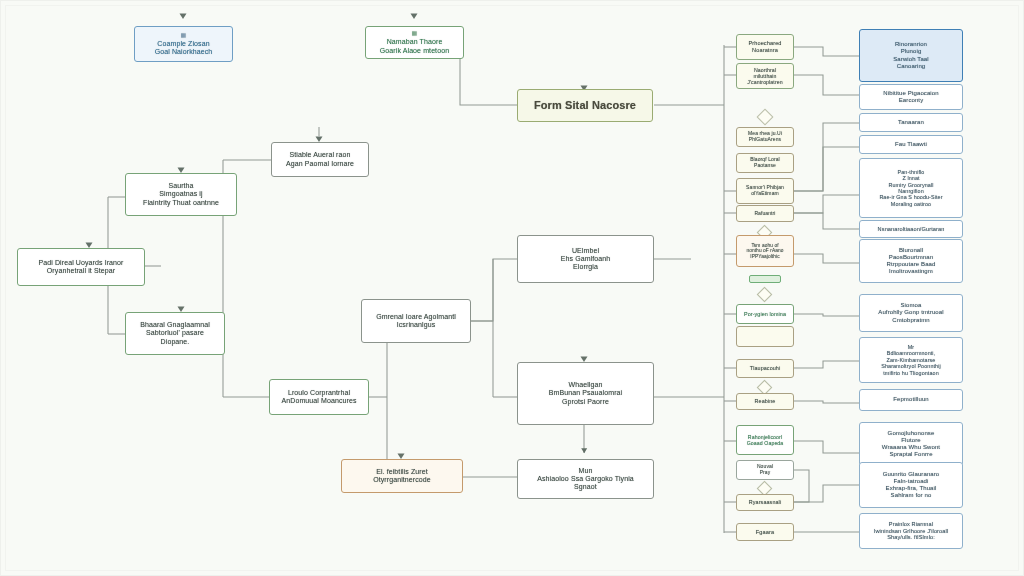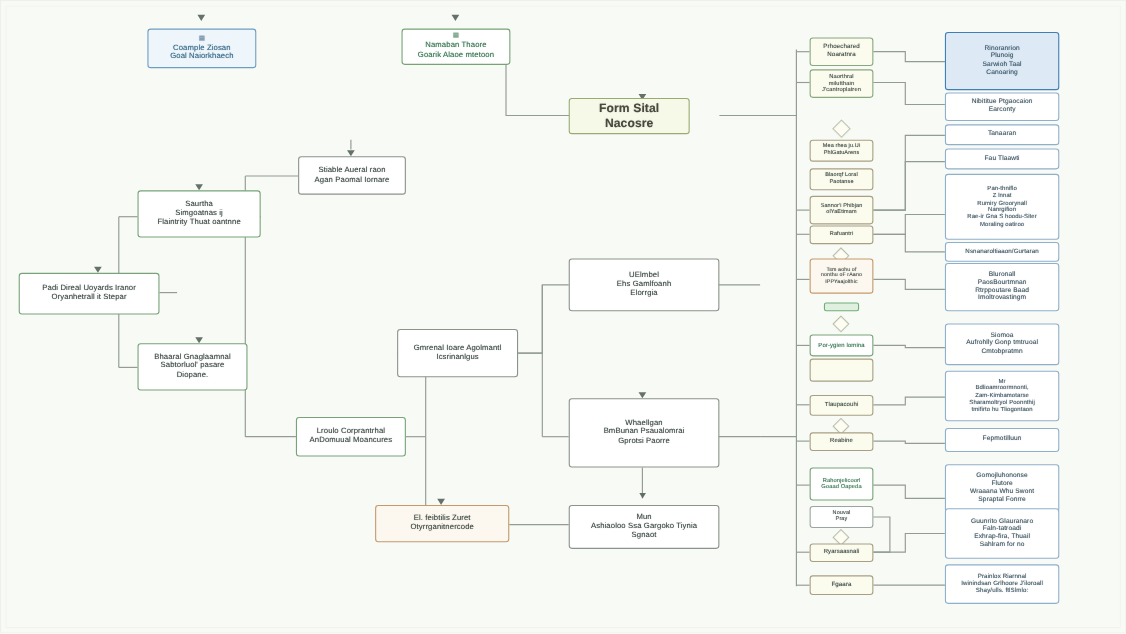--- a/index.html
+++ b/index.html
@@ -204,21 +204,21 @@
     <span class="ttl">Coample Ziosan
 Goal Naiorkhaech</span>
   </div>
 
   <div class="node v-greenT" style="left:364px; top:25px; width:99px; height:33px; font-size:7px;">
     <span class="ico" style="color:#4f8f63;">▦</span>
     <span class="ttl">Namaban Thaore
 Goarik Alaoe mtetoon</span>
   </div>
 
-  <div class="node v-olive" style="left:516px; top:88px; width:110px; height:33px; font-size:11px; font-weight:bold; color:#4a4a3c;">
+  <div class="node v-olive" style="left:516px; top:88px; width:136px; height:33px; font-size:11px; font-weight:bold; color:#4a4a3c;">
     <span class="ttl">Form Sital Nacosre</span>
   </div>
 
   <div class="node v-green" style="left:16px; top:247px; width:128px; height:38px; font-size:7px;">
     <span class="ttl">Padi Direal Uoyards Iranor
 Oryanhetrall it Stepar</span>
   </div>
 
   <div class="node v-green" style="left:124px; top:172px; width:112px; height:43px; font-size:7px;">
     <span class="ttl">Saurtha

